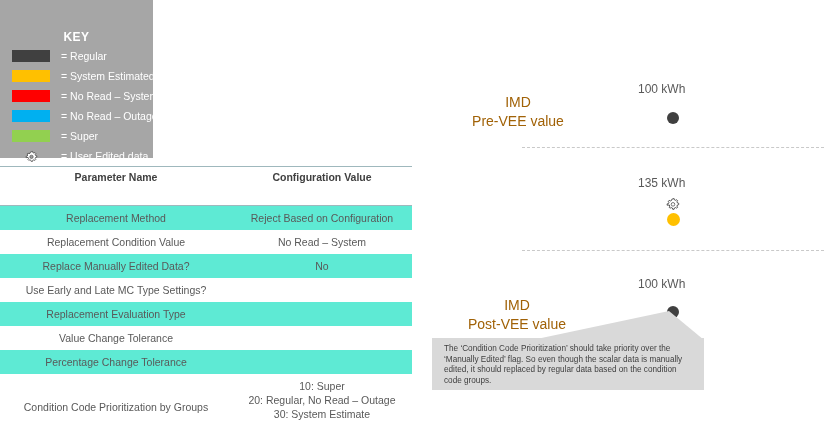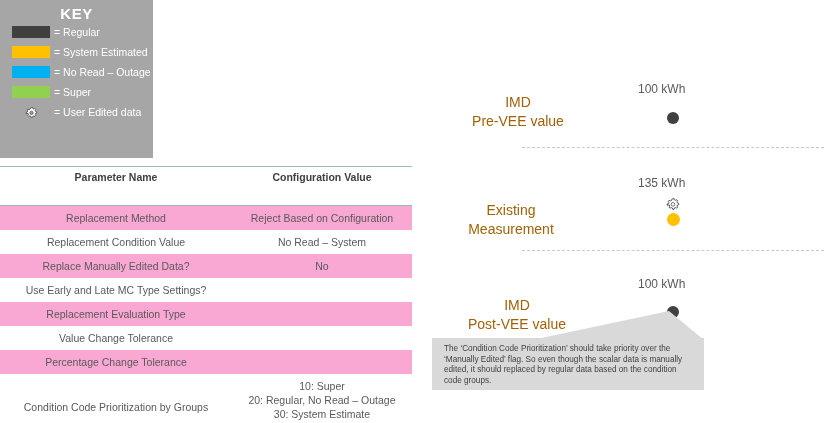--- a/index.html
+++ b/index.html
@@ -21,25 +21,26 @@
     position: absolute;
     left: 0px;
     top: 0px;
     width: 153px;
     height: 158px;
     background: #a6a6a6;
   }
   #key-title {
     text-align: center;
     color: #ffffff;
-    font-size: 15px;
+    font-size: 12px;
     font-weight: 600;
     letter-spacing: 0.5px;
-    padding-top: 5px;
+    padding-top: 11px;
     line-height: 17px;
+    margin-top: 18px;
   }
   .key-row {
     display: flex;
     align-items: center;
     height: 20px;
     margin-left: 12px;
   }
   .key-swatch {
     width: 38px;
     height: 12px;
@@ -48,21 +49,21 @@
   .key-gear-cell {
     width: 38px;
     flex: 0 0 38px;
     display: flex;
     align-items: center;
     justify-content: center;
   }
   .key-label {
     font-size: 10.5px;
     color: #ffffff;
-    margin-left: 4px;
+    margin-left: 11px;
     white-space: nowrap;
     line-height: 12px;
   }
 
   
   #config-table {
     position: absolute;
     left: 0px;
     top: 166px;
     width: 412px;
@@ -82,21 +83,21 @@
     background: #ffffff;
   }
   #config-table tbody td {
     font-size: 10.5px;
     color: #595959;
     text-align: center;
     padding: 5px 4px;
     line-height: 14px;
   }
   #config-table tbody tr.alt td {
-    background: #f9a8d4;
+    background: #5eead4;
   }
   #config-table tbody tr.last td {
     border-bottom: 1.5px solid #9fb8bd;
   }
   .cc-lines { white-space: pre-line; line-height: 15.5px; }
 
   
   #diagram {
     position: absolute;
     left: 420px;
@@ -166,20 +167,24 @@
   <div class="key-row">
     <div class="key-swatch" style="background:#404040;"></div>
     <div class="key-label">= Regular</div>
   </div>
 
   <div class="key-row">
     <div class="key-swatch" style="background:#ffc000;"></div>
     <div class="key-label">= System Estimated</div>
   </div>
 
+  <div class="key-row">
+    <div class="key-swatch" style="background:#ff0000;"></div>
+    <div class="key-label">= No Read – System</div>
+  </div>
 
   <div class="key-row">
     <div class="key-swatch" style="background:#00b0f0;"></div>
     <div class="key-label">= No Read – Outage</div>
   </div>
 
   <div class="key-row">
     <div class="key-swatch" style="background:#92d050;"></div>
     <div class="key-label">= Super</div>
   </div>
@@ -246,22 +251,20 @@
 </table>
 
 <div id="diagram">
 
   <div class="row-label" style="left:8px; top:93px; width:180px;">IMD
 Pre-VEE value</div>
   <div class="value-label" style="left:218px; top:82px;">100 kWh</div>
   <div class="dot dot-dark" style="left:247px; top:112px; width:12px; height:12px;"></div>
   <div class="dash-line" style="left:102px; top:147px; width:302px;"></div>
 
-  <div class="row-label" style="left:-4px; top:201px; width:190px;">Existing
-Measurement</div>
   <div class="value-label" style="left:218px; top:176px;">135 kWh</div>
   <div class="gear-icon" style="left:246px; top:197px;">
     <svg width="14" height="14" viewBox="0 0 24 24" aria-hidden="true">
       <path fill="#ffffff" stroke="#3f3f3f" stroke-width="1.5" d="M13.9 2.6l.5 2.2 2 .9 2-1 1.5 1.6-1.1 1.9.8 2 2.2.6v2.3l-2.2.6-.8 2 1.1 1.9-1.6 1.6-1.9-1.1-2 .8-.6 2.2h-2.3l-.6-2.2-2-.8-1.9 1.1-1.6-1.6 1.1-1.9-.8-2L2 14.1v-2.3l2.2-.6.8-2-1.1-1.9L5.5 5.7l1.9 1.1 2-.8.6-2.2z"></path>
       <circle cx="12" cy="12.6" r="3.1" fill="#ffffff" stroke="#3f3f3f" stroke-width="1.2"></circle>
     </svg>
   </div>
   <div class="dot dot-amber" style="left:247px; top:213px; width:13px; height:13px;"></div>
   <div class="dash-line" style="left:102px; top:250px; width:302px;"></div>
 

